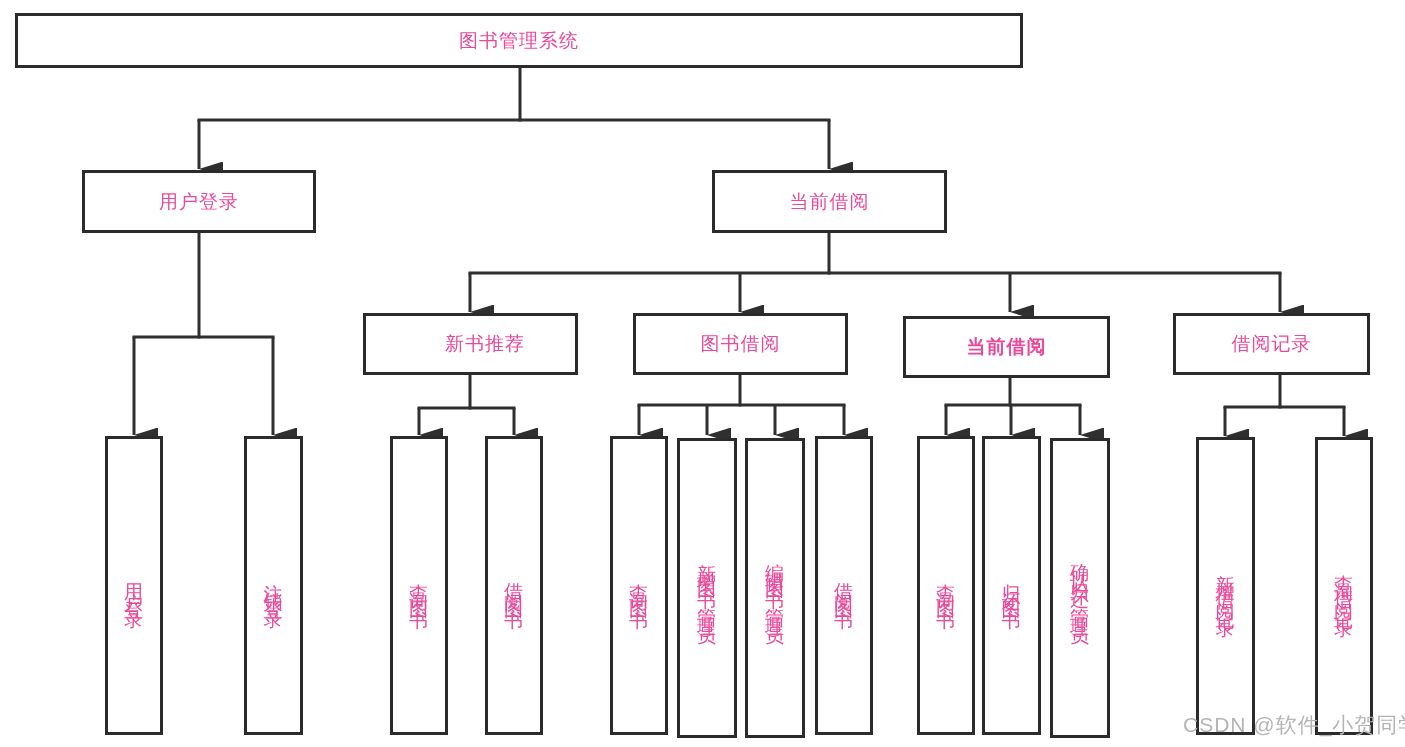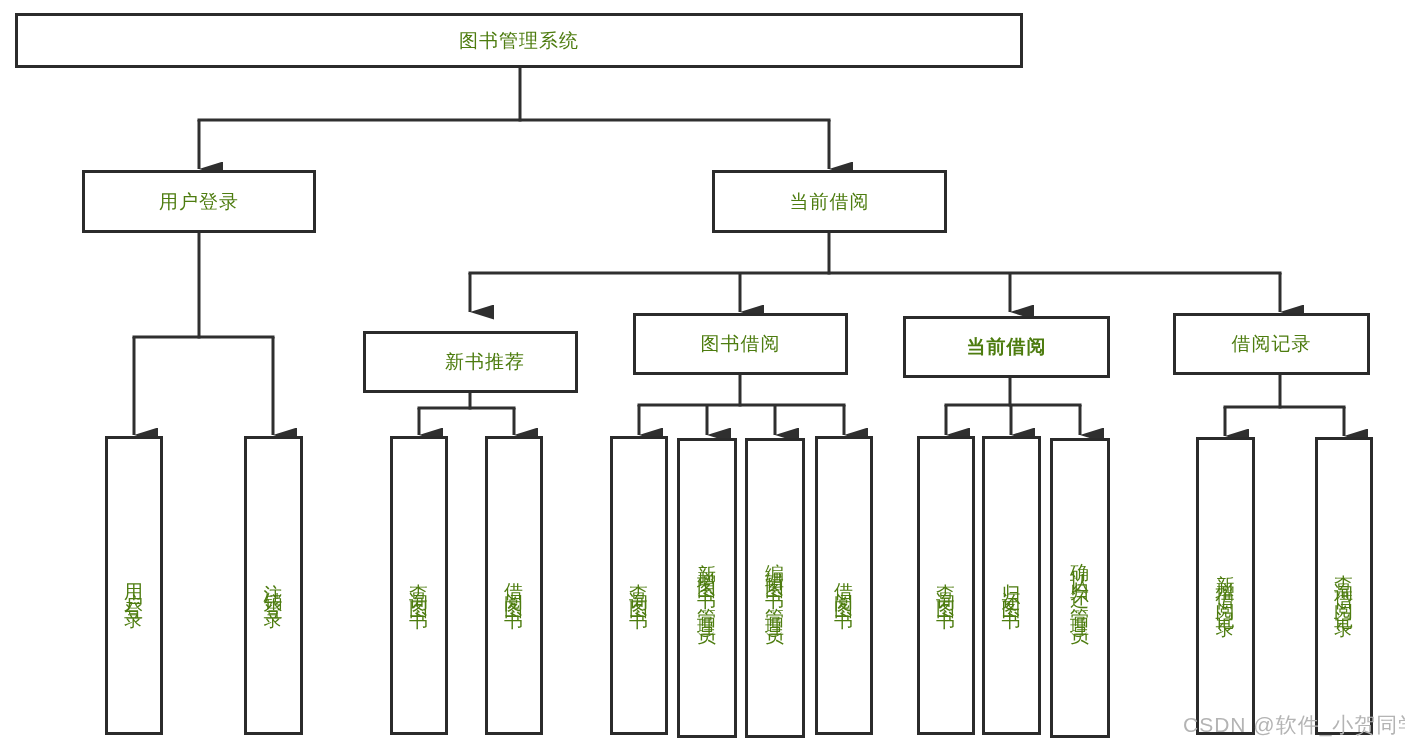--- a/index.html
+++ b/index.html
@@ -18,21 +18,21 @@
     z-index: 1;
   }
   .node {
     position: absolute;
     box-sizing: border-box;
     background: #ffffff;
     border: 3px solid #2b2b2b;
     display: flex;
     align-items: center;
     justify-content: center;
-    color: #4d7c0f;
+    color: #ec4899;
     z-index: 2;
   }
   .hnode { font-size: 19px; letter-spacing: 1px; }
   .vnode span {
     writing-mode: vertical-rl;
     text-orientation: mixed;
     font-size: 19px;
     letter-spacing: 9px;
     line-height: 1;
     white-space: nowrap;
@@ -97,21 +97,21 @@
       <line x1="1225" y1="407" x2="1225" y2="436" marker-end="url(#arrow)"></line>
       <line x1="1344" y1="407" x2="1344" y2="436" marker-end="url(#arrow)"></line>
     </g>
   </svg>
 
   <div class="node hnode" style="left:15px; top:13px; width:1008px; height:55px;">图书管理系统</div>
 
   <div class="node hnode" style="left:82px; top:170px; width:234px; height:63px;">用户登录</div>
   <div class="node hnode" style="left:712px; top:170px; width:235px; height:63px;">当前借阅</div>
 
-  <div class="node hnode" style="left:363px; top:331px; width:215px; height:62px;padding-left:29px;">新书推荐</div>
+  <div class="node hnode" style="left:363px; top:313px; width:215px; height:62px;padding-left:29px;">新书推荐</div>
   <div class="node hnode" style="left:633px; top:313px; width:215px; height:62px;">图书借阅</div>
   <div class="node hnode" style="left:903px; top:316px; width:207px; height:62px;font-weight:bold;">当前借阅</div>
   <div class="node hnode" style="left:1173px; top:313px; width:197px; height:62px;">借阅记录</div>
 
   <div class="node vnode" style="left:105px; top:436px; width:58px; height:299px;">
     <span>用户登录</span>
   </div>
   <div class="node vnode" style="left:244px; top:436px; width:59px; height:299px;">
     <span>注销登录</span>
   </div>

